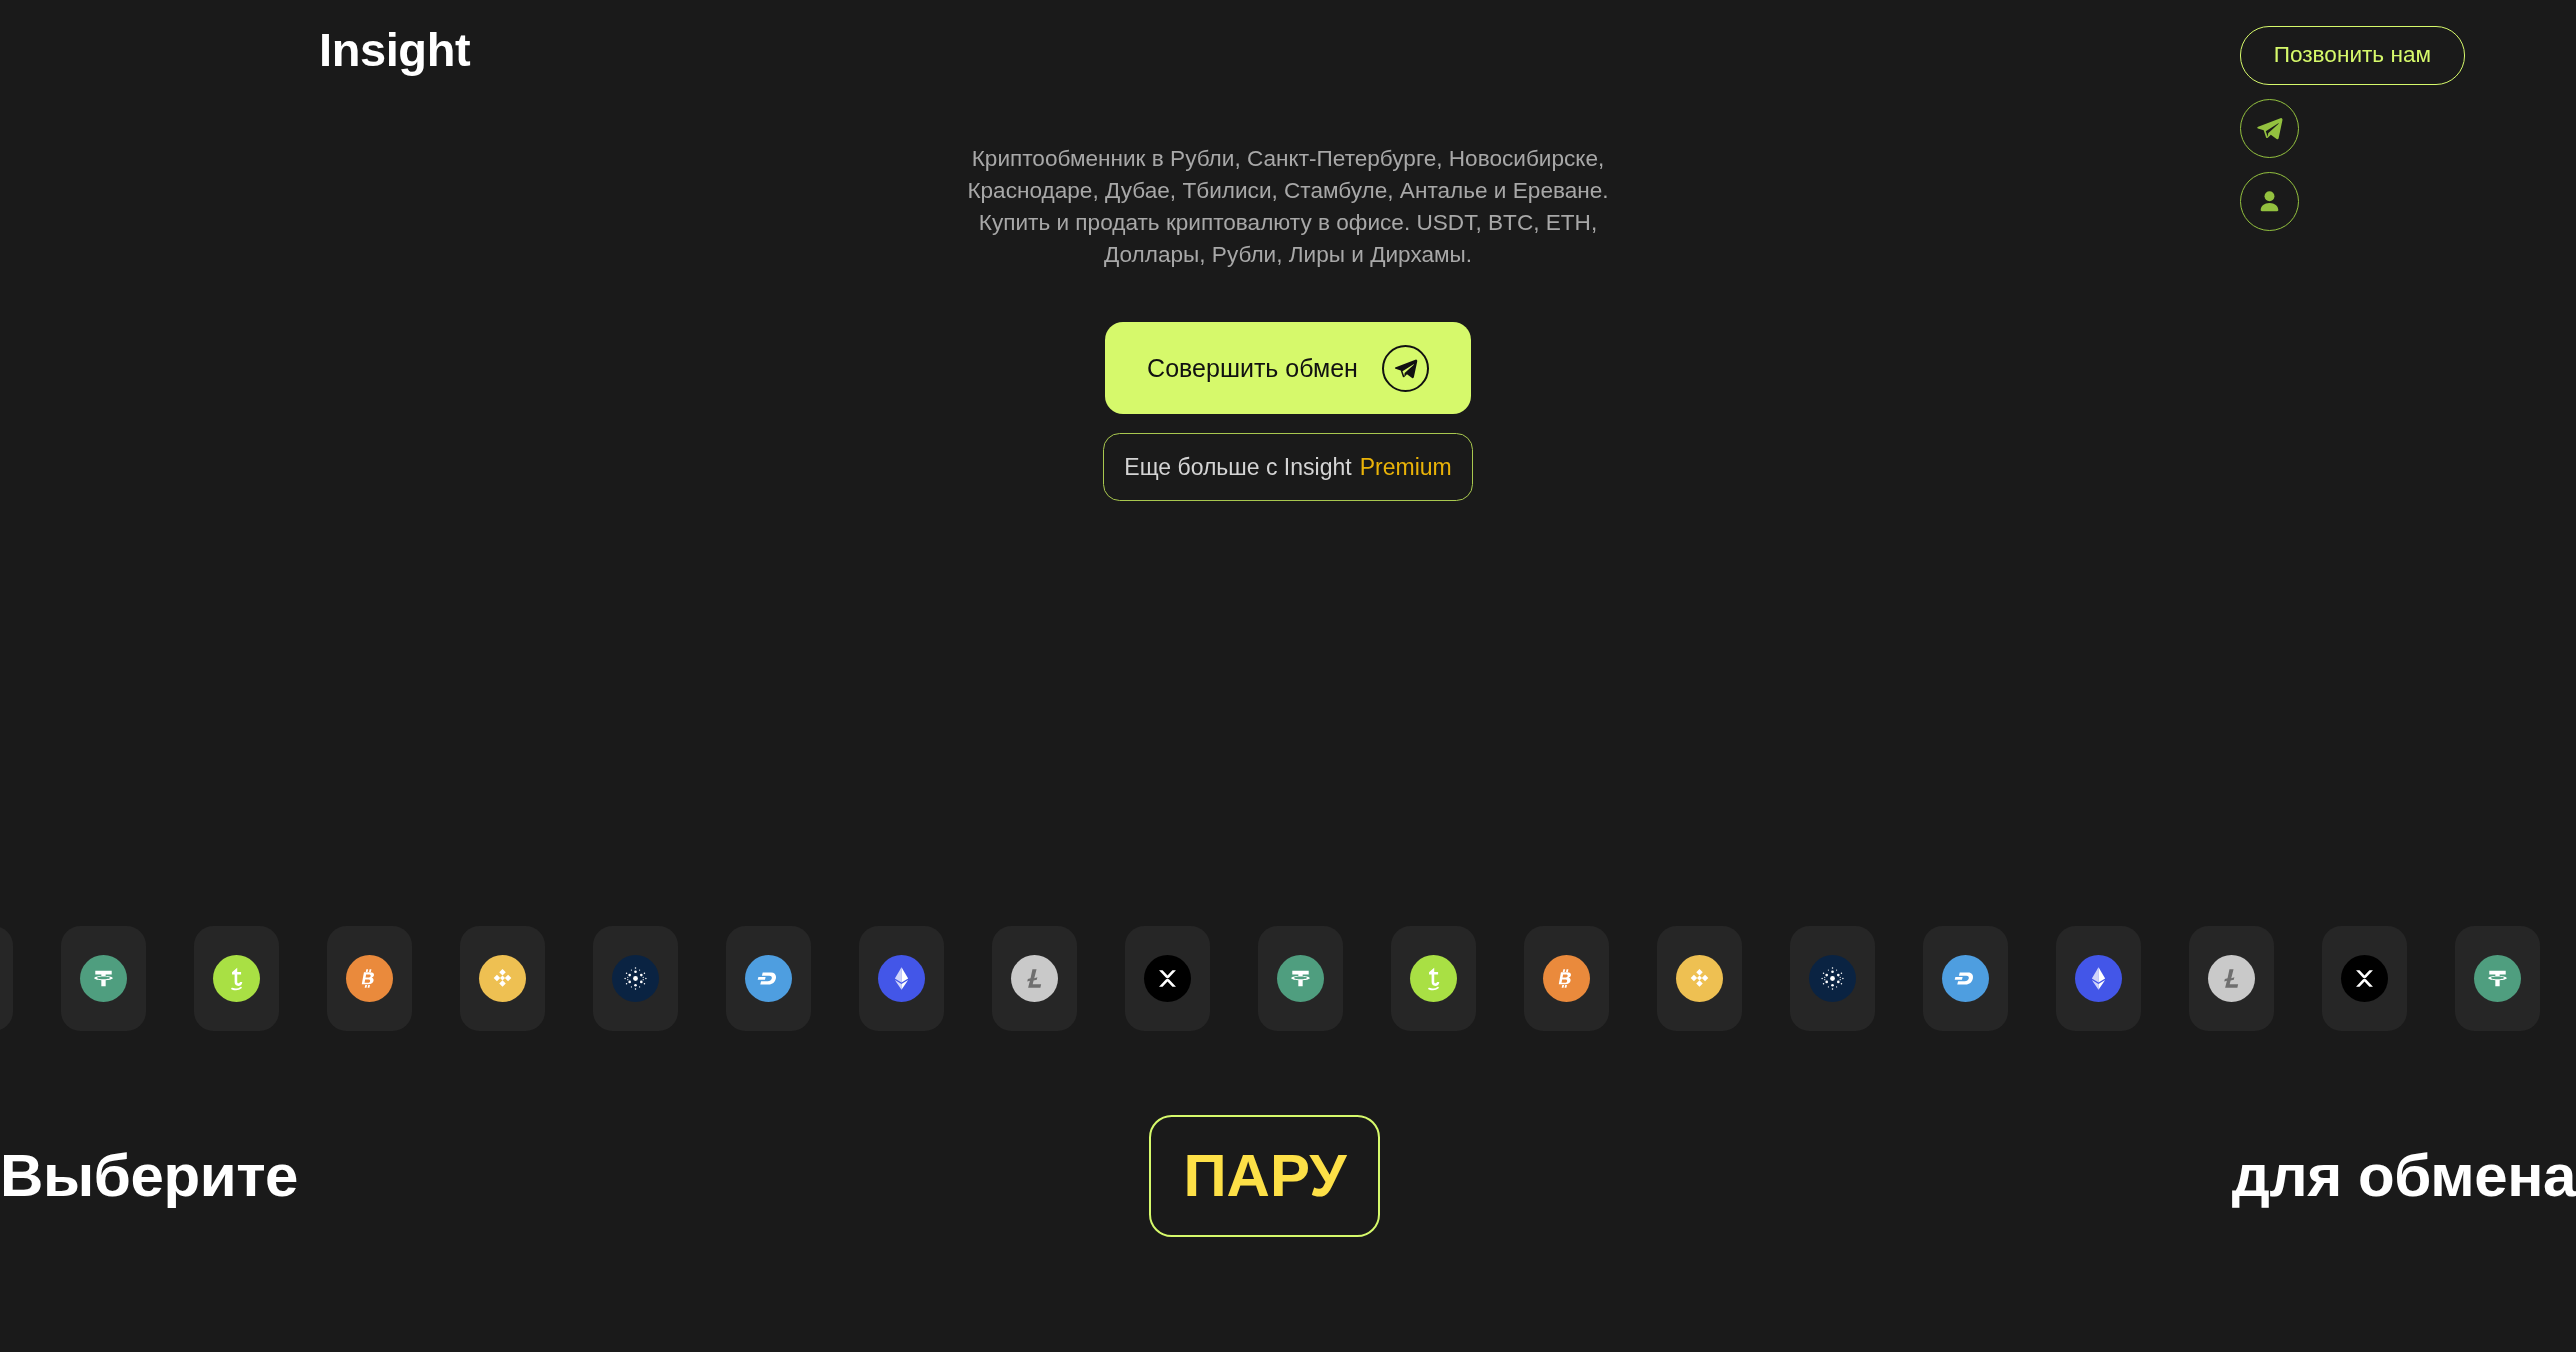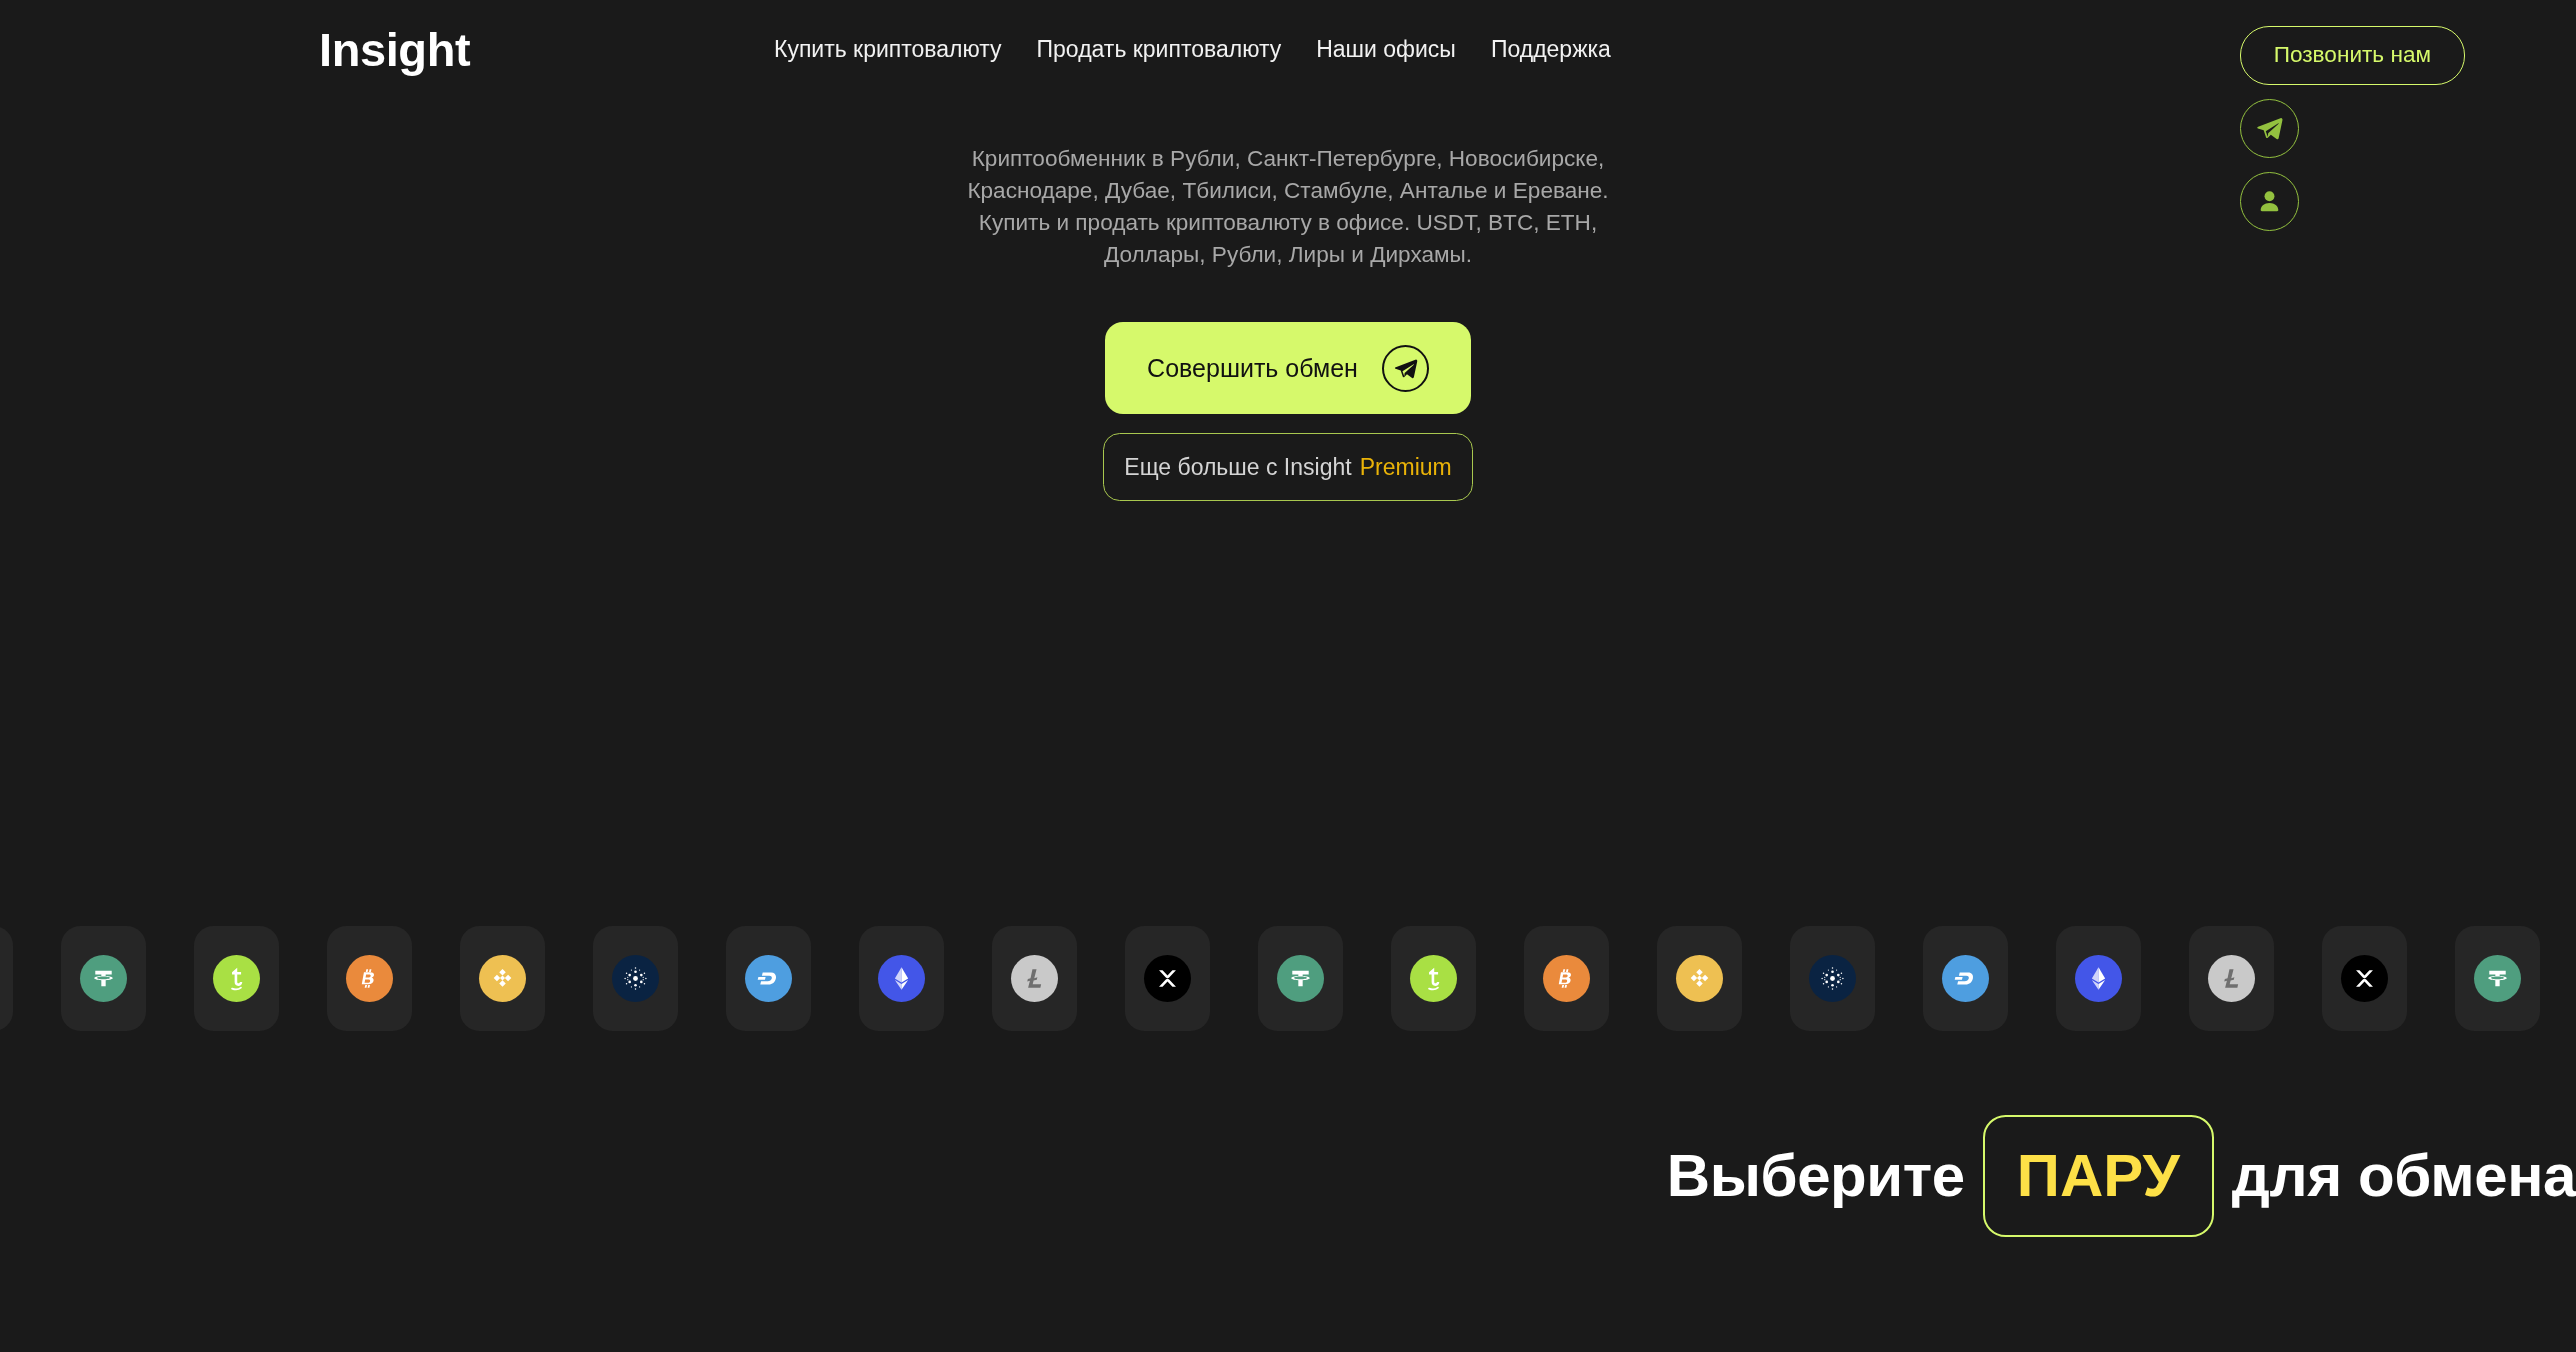--- a/index.html
+++ b/index.html
@@ -205,21 +205,21 @@
   }
   .coin-icon svg { display: block; }
 
   
   .pair-section {
     position: absolute;
     top: 1115px; left: 0;
     width: 2576px;
     display: flex;
     align-items: center;
-    justify-content: flex-end;
+    justify-content: space-between;
     gap: 0;
   }
   .pair-text {
     font-size: 60px;
     font-weight: 700;
     color: #ffffff;
     line-height: 1;
     letter-spacing: -0.4px;
     white-space: nowrap;
   }
@@ -237,26 +237,20 @@
     cursor: pointer;
   }
 </style>
 </head>
 <body>
 
 <header class="header">
 
   <div class="logo">Insight</div>
 
-  <nav class="nav">
-    <a class="nav-link">Купить криптовалюту</a>
-    <a class="nav-link">Продать криптовалюту</a>
-    <a class="nav-link">Наши офисы</a>
-    <a class="nav-link">Поддержка</a>
-  </nav>
 
   <div class="header-right">
     <button class="call-btn">Позвонить нам</button>
 
     <a class="icon-circle">
       <span>
         <svg width="29" height="29" viewBox="0 0 24 24" aria-hidden="true">
           <path d="M21.6 3.3 2.6 10.6c-1 .4-1 1.1-.2 1.4l4.8 1.5 1.8 5.6c.2.6.4.8.9.8.4 0 .6-.2.9-.5l2.3-2.3 4.8 3.5c.9.5 1.5.2 1.7-.8l3.1-14.6c.3-1.2-.5-1.8-1.1-1.9zM8.9 14.3l10.1-6.4c.4-.3.8-.1.5.2l-8.6 7.8-.3 3.2-1.7-4.8z" fill="#93c13f"></path>
         </svg>
       </span>

